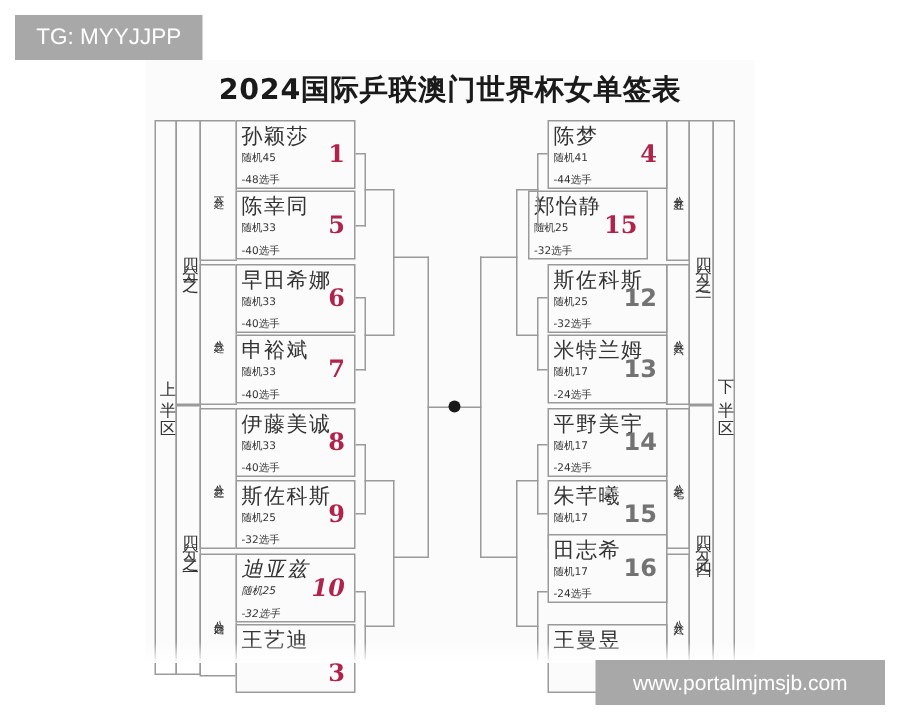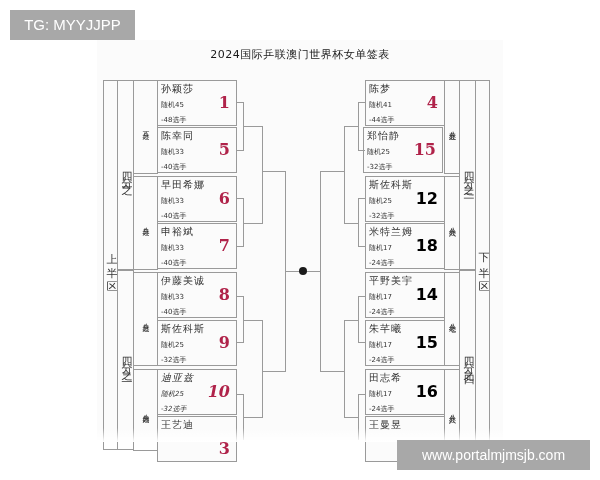--- a/index.html
+++ b/index.html
@@ -1,32 +1,32 @@
 <!DOCTYPE html>
 <html><head>
 <meta charset="utf-8">
 <style>
   html, body { margin:0; padding:0; }
   body { width:600px; height:480px; background:#ffffff; position:relative; overflow:hidden; font-family:"DejaVu Serif", serif; }
   .sheet { position:absolute; left:97px; top:40px; width:406px; height:400px; background:#fbfbfb; }
-  .title { position:absolute; left:97px; top:47px; width:406px; text-align:center; font-family:"DejaVu Sans", sans-serif; font-weight:normal; font-size:11px; color:#1a1a1a; letter-spacing:0.5px; }
+  .title { position:absolute; left:97px; top:47px; width:406px; text-align:center; font-family:"DejaVu Sans", sans-serif; font-weight:bold; font-size:19px; color:#1a1a1a; letter-spacing:0.5px; }
   .tag { position:absolute; left:10px; top:10px; width:125px; height:30px; background:#a8a8a8; color:#ffffff; font-family:"Liberation Sans", sans-serif; font-size:15px; line-height:30px; text-align:center; }
   .url { position:absolute; left:397px; top:440px; width:193px; height:30px; background:#a8a8a8; color:#ffffff; font-family:"Liberation Sans", sans-serif; font-size:14px; line-height:30px; text-align:center; }
   .vline { position:absolute; background:#9a9a9a; width:1px; }
   .hline { position:absolute; background:#9a9a9a; height:1px; }
   .col { position:absolute; border:1px solid #9a9a9a; box-sizing:border-box; display:flex; flex-direction:column; align-items:center; justify-content:center; color:#333; }
   .col .txt { writing-mode:vertical-rl; text-orientation:upright; letter-spacing:6px; font-size:11px; }
   .col.small .txt { font-size:7px; letter-spacing:1px; }
   .col.big .txt { font-size:11px; letter-spacing:14px; }
   .pbox { position:absolute; width:80px; height:46px; border:1px solid #9a9a9a; box-sizing:border-box; background:#fbfbfb; }
-  .pname { position:absolute; left:3px; top:1px; font-size:10px; color:#333; letter-spacing:1px; }
+  .pname { position:absolute; left:3px; top:1px; font-size:14px; color:#333; letter-spacing:1px; }
   .prank { position:absolute; left:3px; top:19px; font-size:7px; color:#333; font-family:"DejaVu Sans", sans-serif; }
   .pseed { position:absolute; left:3px; top:34px; font-size:7px; color:#333; font-family:"DejaVu Sans", sans-serif; }
   .pnum { position:absolute; right:6px; top:12px; font-size:16px; font-weight:bold; color:#b0234a; font-family:"DejaVu Serif", serif; }
-  .pnum.sans { font-family:"DejaVu Sans", sans-serif; color:#000000; }
+  .pnum.sans { font-family:"DejaVu Sans", sans-serif; color:#737373; }
   .dot { position:absolute; width:8px; height:8px; border-radius:50%; background:#1a1a1a; left:299px; top:267px; }
   .fade { position:absolute; left:97px; top:428px; width:406px; height:14px; background:linear-gradient(#fbfbfb00, #ffffff); }
 </style>
 </head>
 <body>
 
 <div class="sheet"></div>
 <div class="tag">TG: MYYJJPP</div>
 <div class="title">2024国际乒联澳门世界杯女单签表</div>
 
@@ -98,51 +98,51 @@
   <span class="pname">王艺迪</span>
   <span class="pnum" style="top:22px;">3</span>
 </div>
 
 <div class="pbox" style="left:365px;top:80px;">
   <span class="pname">陈梦</span>
   <span class="prank">随机41</span>
   <span class="pseed">-44选手</span>
   <span class="pnum">4</span>
 </div>
-<div class="pbox" style="left:363px;top:127px;text-align:center;">
+<div class="pbox" style="left:352px;top:127px;text-align:center;">
   <span class="pname">郑怡静</span>
   <span class="prank">随机25</span>
   <span class="pseed">-32选手</span>
   <span class="pnum">15</span>
 </div>
 <div class="pbox" style="left:365px;top:176px;">
   <span class="pname">斯佐科斯</span>
   <span class="prank">随机25</span>
   <span class="pseed">-32选手</span>
   <span class="pnum sans">12</span>
 </div>
 <div class="pbox" style="left:365px;top:223px;text-align:center;">
   <span class="pname">米特兰姆</span>
   <span class="prank">随机17</span>
   <span class="pseed">-24选手</span>
-  <span class="pnum sans">18</span>
+  <span class="pnum sans">13</span>
 </div>
 <div class="pbox" style="left:365px;top:272px;">
   <span class="pname">平野美宇</span>
   <span class="prank">随机17</span>
   <span class="pseed">-24选手</span>
   <span class="pnum sans">14</span>
 </div>
 <div class="pbox" style="left:365px;top:320px;">
   <span class="pname">朱芊曦</span>
   <span class="prank">随机17</span>
   <span class="pseed">-24选手</span>
   <span class="pnum sans">15</span>
 </div>
-<div class="pbox" style="left:365px;top:369px;">
+<div class="pbox" style="left:365px;top:356px;">
   <span class="pname">田志希</span>
   <span class="prank">随机17</span>
   <span class="pseed">-24选手</span>
   <span class="pnum sans">16</span>
 </div>
 <div class="pbox" style="left:365px;top:416px;">
   <span class="pname">王曼昱</span>
 </div>
 
 <div class="col small" style="left:444px;top:80px;width:16px;height:94px;">

